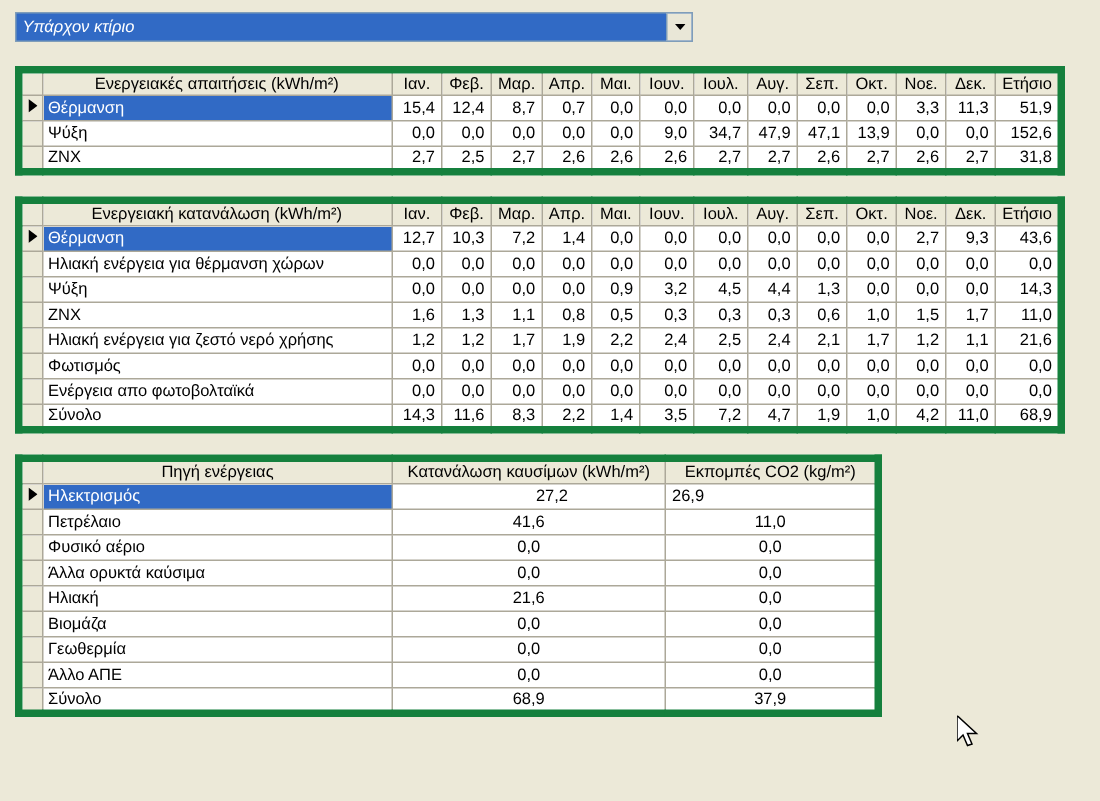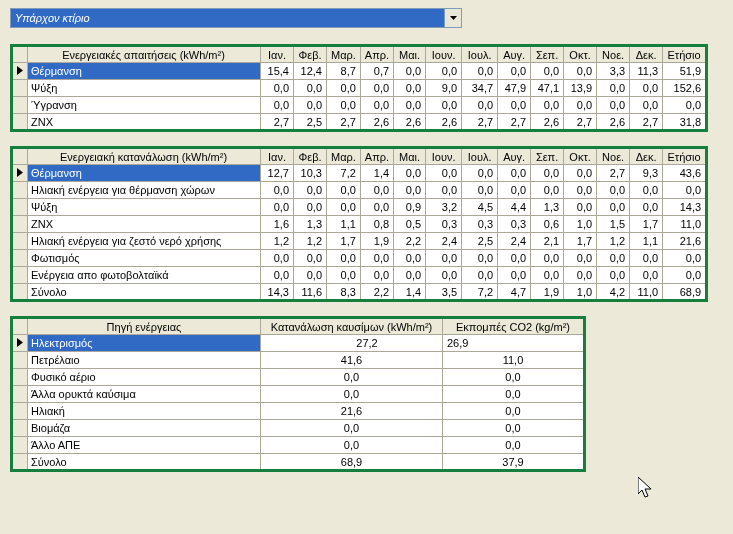--- a/index.html
+++ b/index.html
@@ -42,21 +42,21 @@
     display: flex;
     align-items: center;
     justify-content: center;
   }
   .dd-arrow svg { display: block; }
 
   table.grid {
     border-collapse: collapse;
     background: #fff;
     table-layout: fixed;
-    border: 3px solid #15803d;
+    border: 5px solid #15803d;
   }
   table.grid th,
   table.grid td {
     border: 1px solid #aca899;
     padding: 1px 4px;
     height: 17px;
     box-sizing: border-box;
     overflow: hidden;
     white-space: nowrap;
   }
@@ -180,37 +180,20 @@
       <td class="num">34,7</td>
       <td class="num">47,9</td>
       <td class="num">47,1</td>
       <td class="num">13,9</td>
       <td class="num">0,0</td>
       <td class="num">0,0</td>
       <td class="num">152,6</td>
     </tr>
     <tr>
       <td class="rowhdr"></td>
-      <td class="lbl-col">Ύγρανση</td>
-      <td class="num">0,0</td>
-          <td class="num">0,0</td>
-          <td class="num">0,0</td>
-          <td class="num">0,0</td>
-          <td class="num">0,0</td>
-          <td class="num">0,0</td>
-          <td class="num">0,0</td>
-          <td class="num">0,0</td>
-          <td class="num">0,0</td>
-          <td class="num">0,0</td>
-          <td class="num">0,0</td>
-          <td class="num">0,0</td>
-          <td class="num">0,0</td>
-    </tr>
-    <tr>
-      <td class="rowhdr"></td>
       <td class="lbl-col">ΖΝΧ</td>
       <td class="num">2,7</td>
           <td class="num">2,5</td>
           <td class="num">2,7</td>
           <td class="num">2,6</td>
           <td class="num">2,6</td>
           <td class="num">2,6</td>
           <td class="num">2,7</td>
           <td class="num">2,7</td>
           <td class="num">2,6</td>
@@ -454,20 +437,26 @@
           <td style="text-align: center;">0,0</td>
         </tr>
         <tr>
           <td class="rowhdr"></td>
           <td class="lbl-col">Βιομάζα</td>
           <td style="text-align: center;">0,0</td>
           <td style="text-align: center;">0,0</td>
         </tr>
         <tr>
           <td class="rowhdr"></td>
+          <td class="lbl-col">Γεωθερμία</td>
+          <td style="text-align: center;">0,0</td>
+          <td style="text-align: center;">0,0</td>
+        </tr>
+        <tr>
+          <td class="rowhdr"></td>
           <td class="lbl-col">Άλλο ΑΠΕ</td>
           <td style="text-align: center;">0,0</td>
           <td style="text-align: center;">0,0</td>
         </tr>
         <tr>
           <td class="rowhdr"></td>
           <td class="lbl-col">Σύνολο</td>
           <td style="text-align: center;">68,9</td>
           <td style="text-align: center;">37,9</td>
         </tr>

